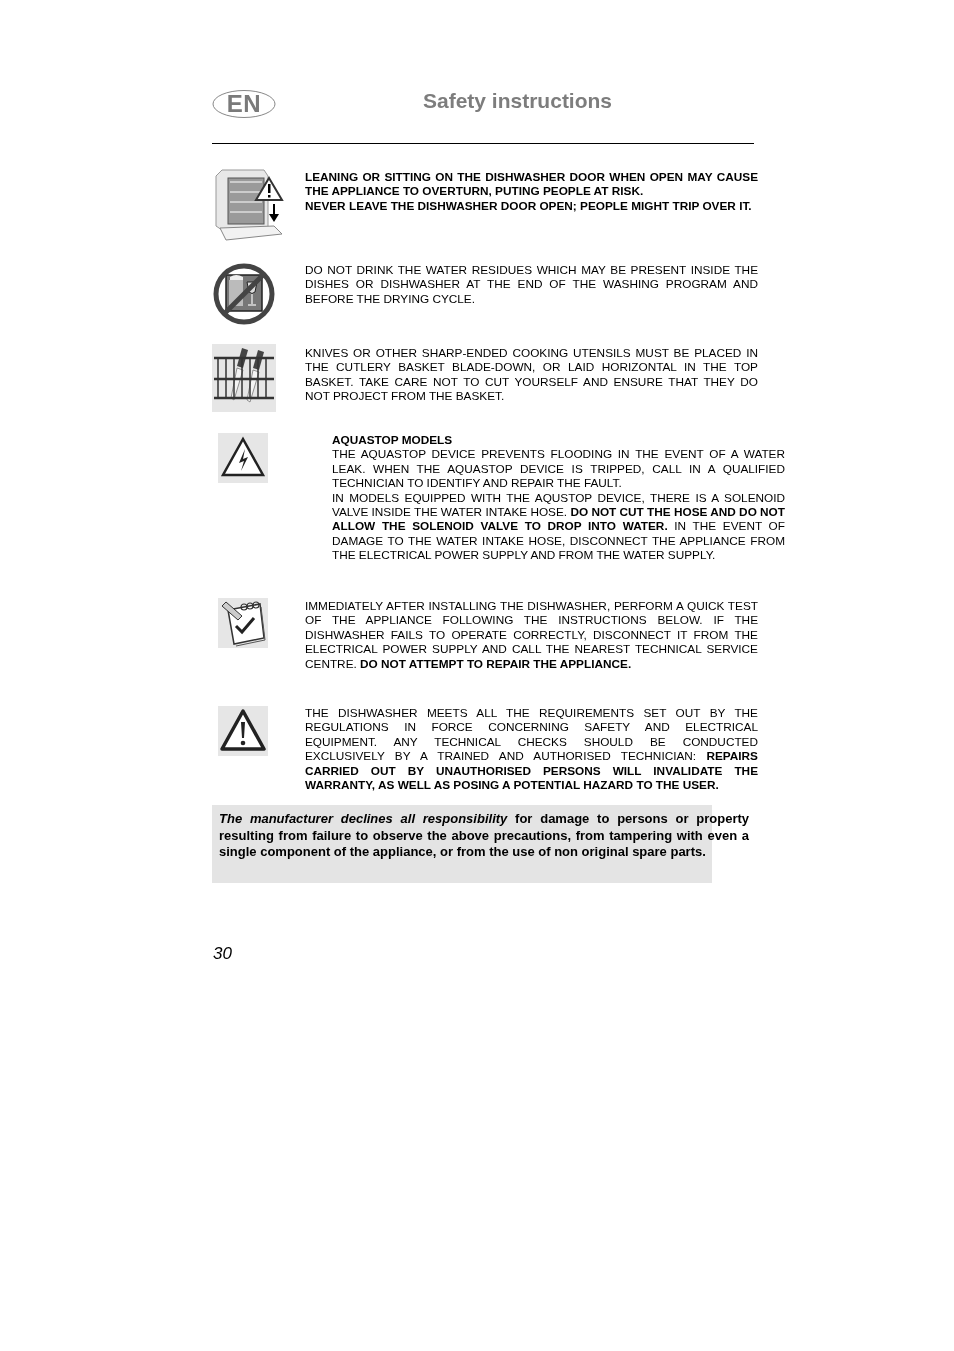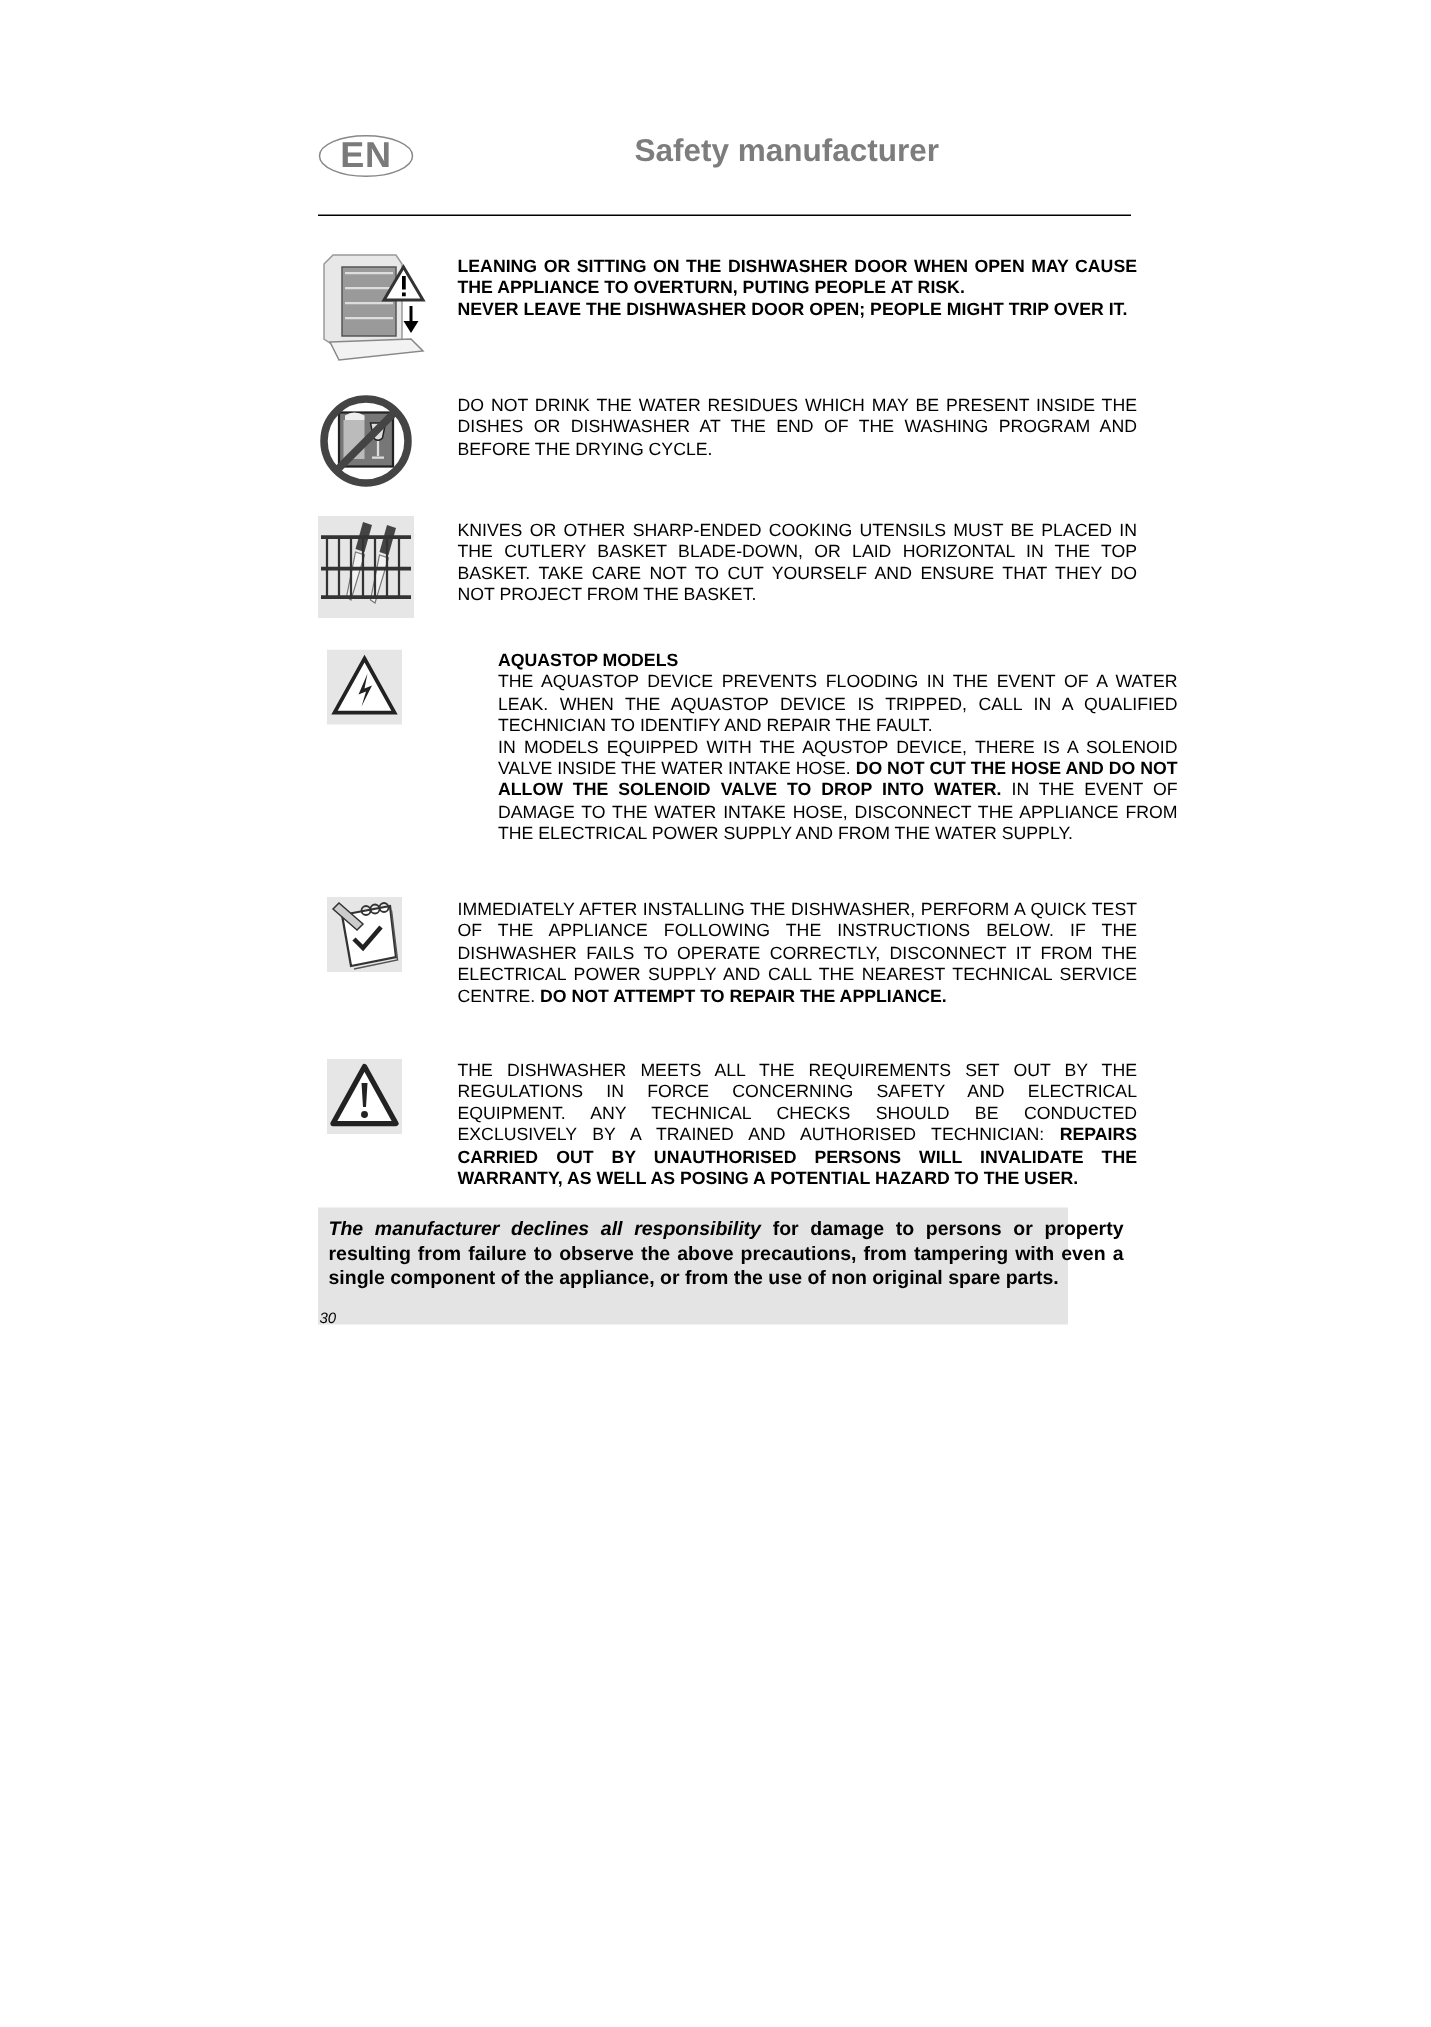--- a/index.html
+++ b/index.html
@@ -11,34 +11,34 @@
     .page-title { position: absolute; left: 423px; top: 89px; font-size: 21px; font-weight: bold; color: #7d7d7d; white-space: nowrap; }
     .rule { position: absolute; left: 212px; top: 143px; width: 542px; height: 0; border-top: 1.5px solid #000; }
     .section { position: absolute; left: 212px; width: 542px; }
     .icon { position: absolute; left: 0; top: 0; }
     .text { position: absolute; left: 93px; width: 453px; font-size: 11.8px; line-height: 14.4px; text-align: justify; }
     .text p { margin: 0; }
     .b { font-weight: bold; }
     .disclaimer { position: absolute; left: 212px; top: 805px; width: 500px; height: 78px; background: #e4e4e4; }
     .disclaimer p { margin: 0; position: absolute; left: 7px; top: 6px; width: 530px; font-size: 13px; line-height: 16.5px; font-weight: bold; text-align: justify; }
     .disclaimer em { font-style: italic; }
-    .page-number { position: absolute; left: 213px; top: 874px; font-size: 10px; font-style: italic; }
+    .page-number { position: absolute; left: 213px; top: 944px; font-size: 17px; font-style: italic; }
   </style>
 </head>
 <body>
 
 <div class="page">
 
   <div class="en-badge">
     <svg width="64" height="30" viewBox="0 0 64 30">
       <ellipse cx="32" cy="15" rx="31" ry="13.5" fill="none" stroke="#888" stroke-width="1"></ellipse>
     </svg>
     <div class="en-text">EN</div>
   </div>
-  <div class="page-title">Safety manufacturer</div>
+  <div class="page-title">Safety instructions</div>
   <div class="rule"></div>
 
   <div class="section" style="top:168px; height:75px;">
     <svg class="icon" width="76" height="74" viewBox="0 0 76 74">
       <path d="M4 8 L10 2 L52 2 L56 8 L56 60 L10 62 L4 58 Z" fill="#e8e8e8" stroke="#999" stroke-width="1"></path>
       <rect x="16" y="10" width="36" height="46" fill="#9a9a9a" stroke="#555" stroke-width="1"></rect>
       <path d="M18 14 L50 14 M18 24 L50 24 M18 34 L50 34 M18 44 L50 44" stroke="#ddd" stroke-width="1.5"></path>
       <path d="M8 60 L62 58 L70 66 L14 72 Z" fill="#f2f2f2" stroke="#888" stroke-width="1"></path>
       <path d="M57 10 L70 32 L44 32 Z" fill="#fff" stroke="#333" stroke-width="2"></path>
       <rect x="56" y="16" width="2.5" height="9" fill="#000"></rect>

